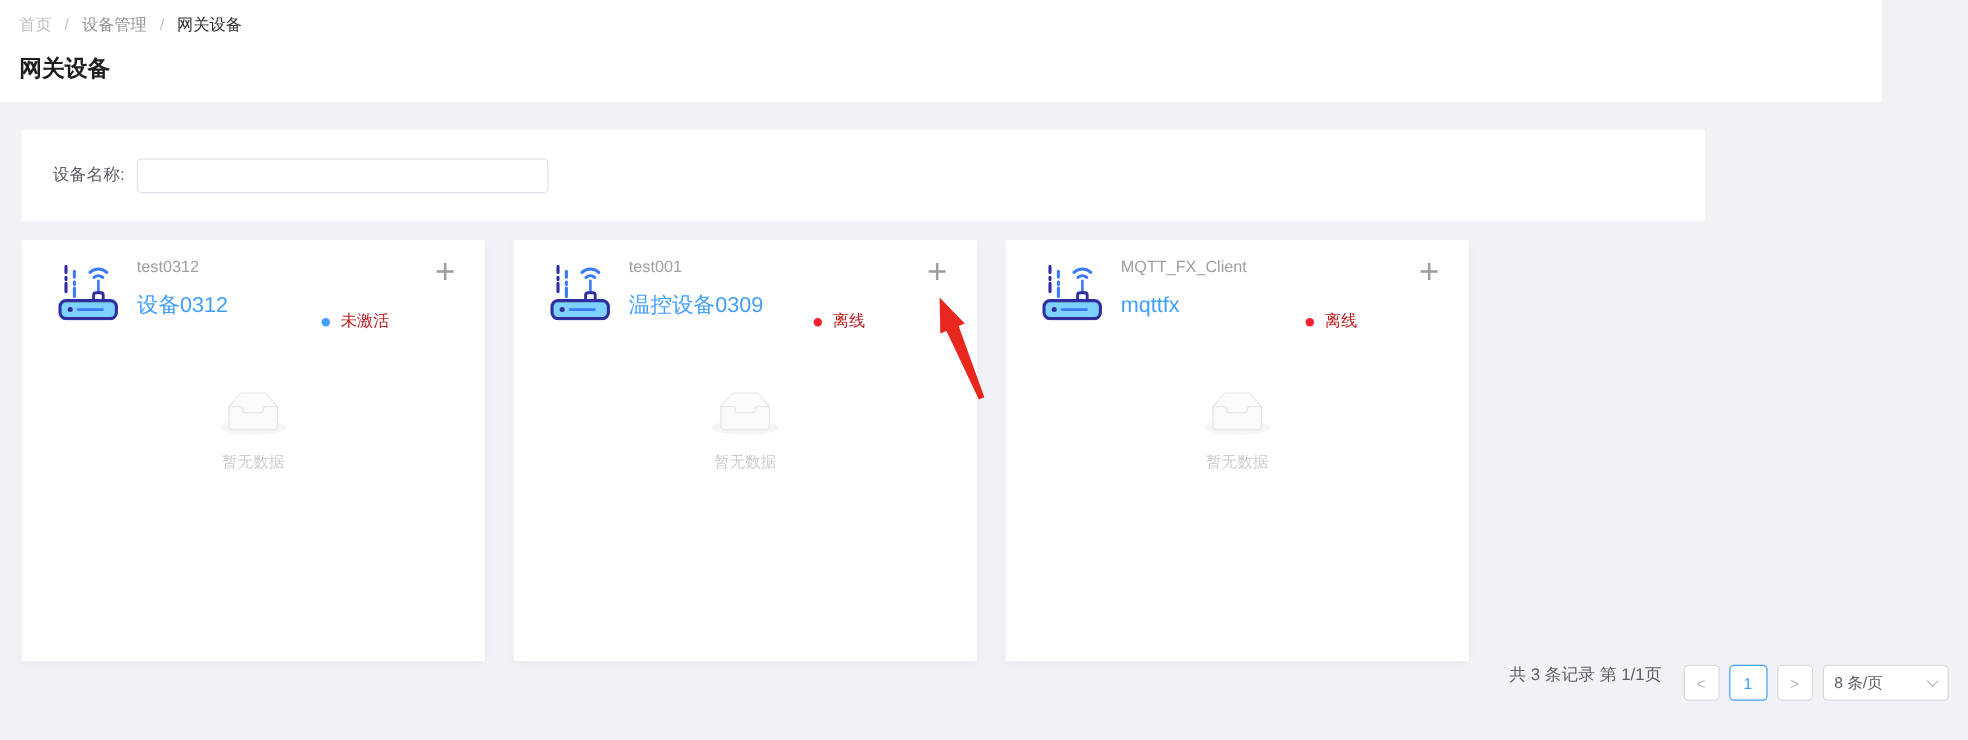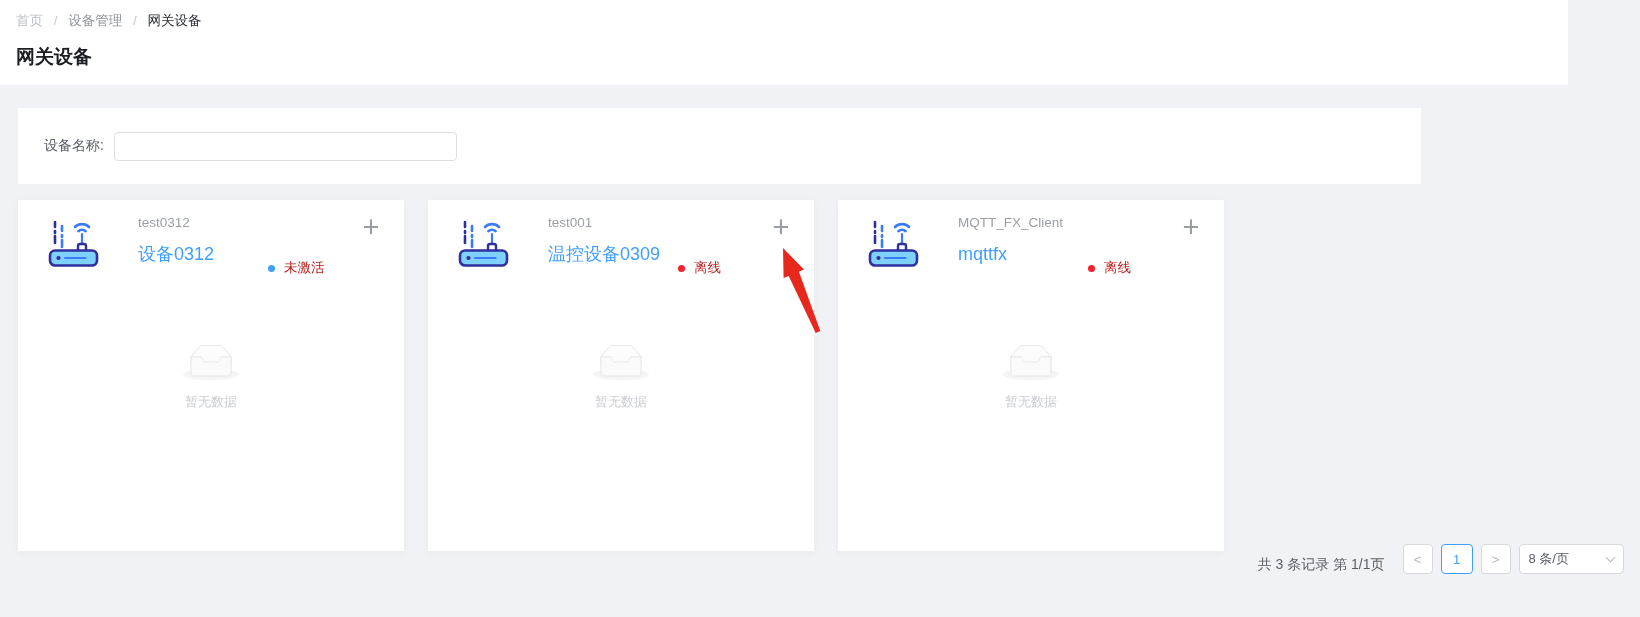--- a/index.html
+++ b/index.html
@@ -38,47 +38,47 @@
     font-family:"Liberation Sans", sans-serif;
   }
 
   
   .card {
     position:absolute; top:200px; width:386px; height:351px;
     background:#ffffff; box-shadow:0 2px 8px rgba(0,0,0,0.04);
   }
   .card.c0 { left:18px; } .card.c1 { left:428px; } .card.c2 { left:838px; }
   .router { position:absolute; left:30px; top:13px; width:52px; height:54px; }
-  .names { position:absolute; left:120px; top:16px; }
+  .names { position:absolute; left:96px; top:16px; }
   .dev-key { font-size:13.5px; color:#9ca0a6; line-height:14px; }
   .dev-name {
     display:inline-block; margin-top:14px; font-size:18px; color:#409eff;
     line-height:20px; cursor:pointer; text-decoration:none;
   }
   .status {
     position:absolute; left:250px; top:59px; display:flex; align-items:center;
   }
   .dot { width:7px; height:7px; border-radius:50%; margin-right:9px; background:#999; }
   .status-label { font-size:13.5px; color:#b91c1c;font-family:Liberation Mono, monospace; }
   .add-btn {
     position:absolute; right:18px; top:12px; width:30px; height:30px;
     border:none; background:transparent; cursor:pointer;
     color:#9a9da1; font-size:29px; font-weight:200; line-height:28px;
     font-family:"Liberation Sans", sans-serif;
   }
-  .empty { position:absolute; left:0; top:144px; width:100%; text-align:center; }
+  .empty { position:absolute; left:0; top:126px; width:100%; text-align:center; }
   .empty-text { margin-top:8px; font-size:13px; color:#c9ccd1; }
 
   
   .arrow-svg { position:absolute; left:735px; top:235px; pointer-events:none; }
 
   
   .pagination {
-    position:absolute; right:16px; top:542px; height:32px;
-    display:flex; align-items:flex-end;
+    position:absolute; right:16px; top:554px; height:32px;
+    display:flex; align-items:flex-start;
   }
   .total { font-size:14px; color:#5a5e66; margin-right:10px; }
   .pg-btn {
     min-width:30px; height:30px; margin-left:8px;
     background:#ffffff; border:1px solid #d9d9d9; border-radius:4px;
     display:flex; align-items:center; justify-content:center;
     font-size:13px; color:#b3b7bd; cursor:pointer;
     font-family:"Liberation Sans", sans-serif;
   }
   .pg-btn.active { border-color:#409eff; color:#409eff; min-width:32px; }

